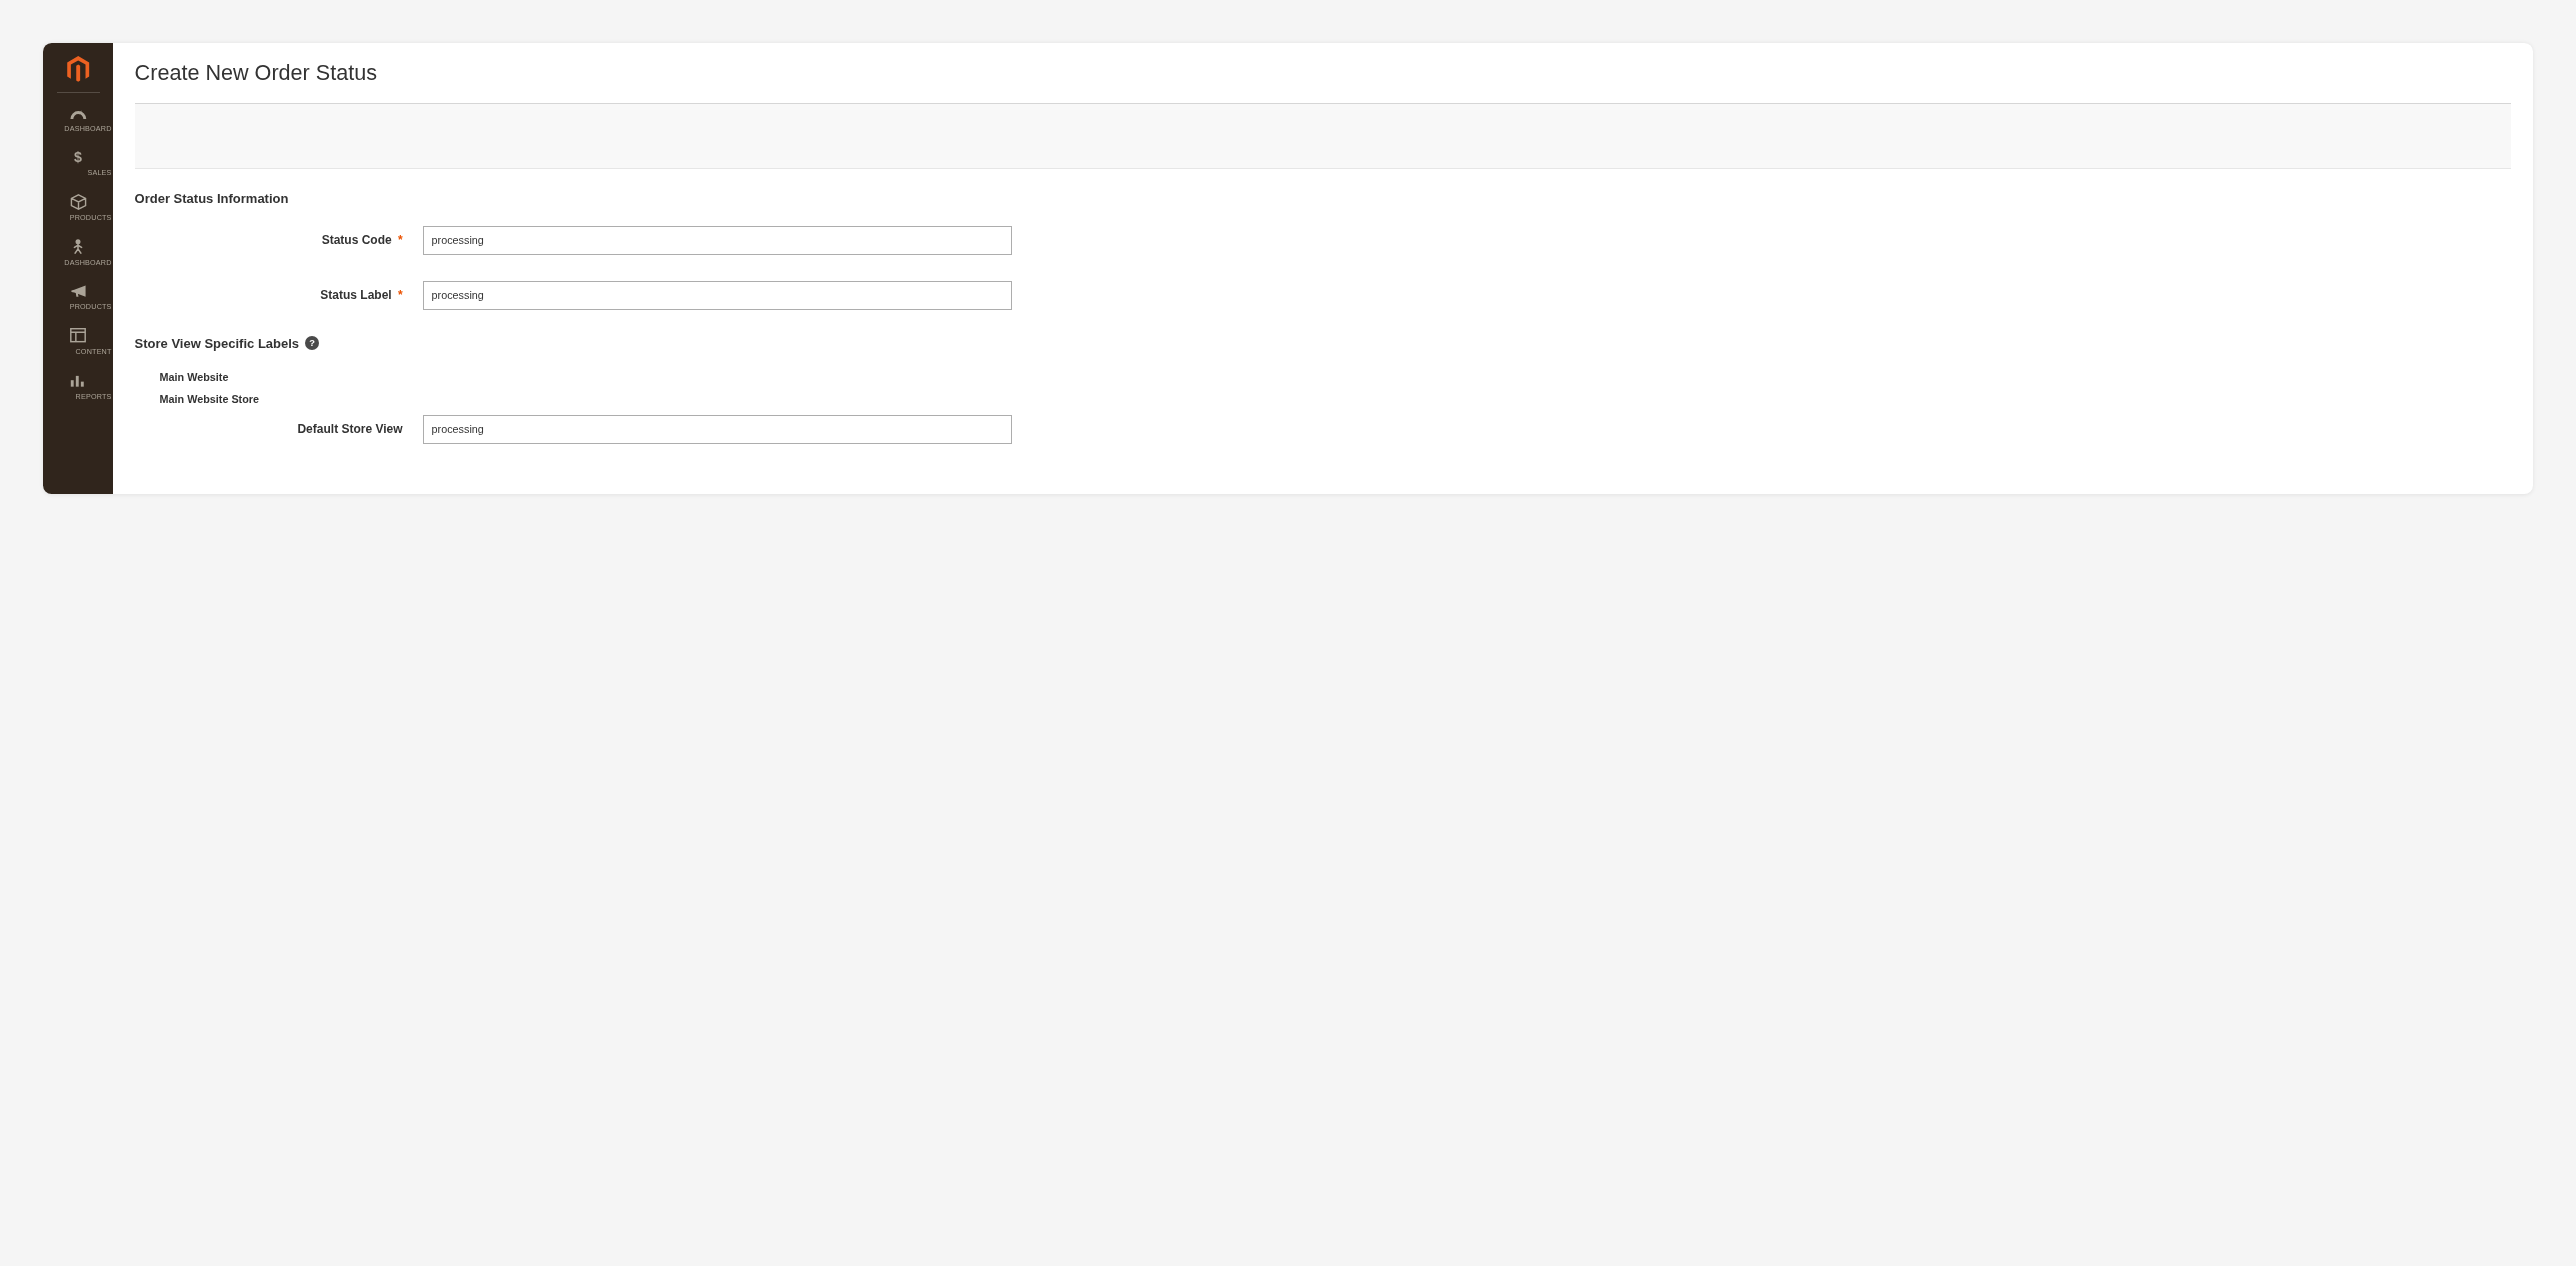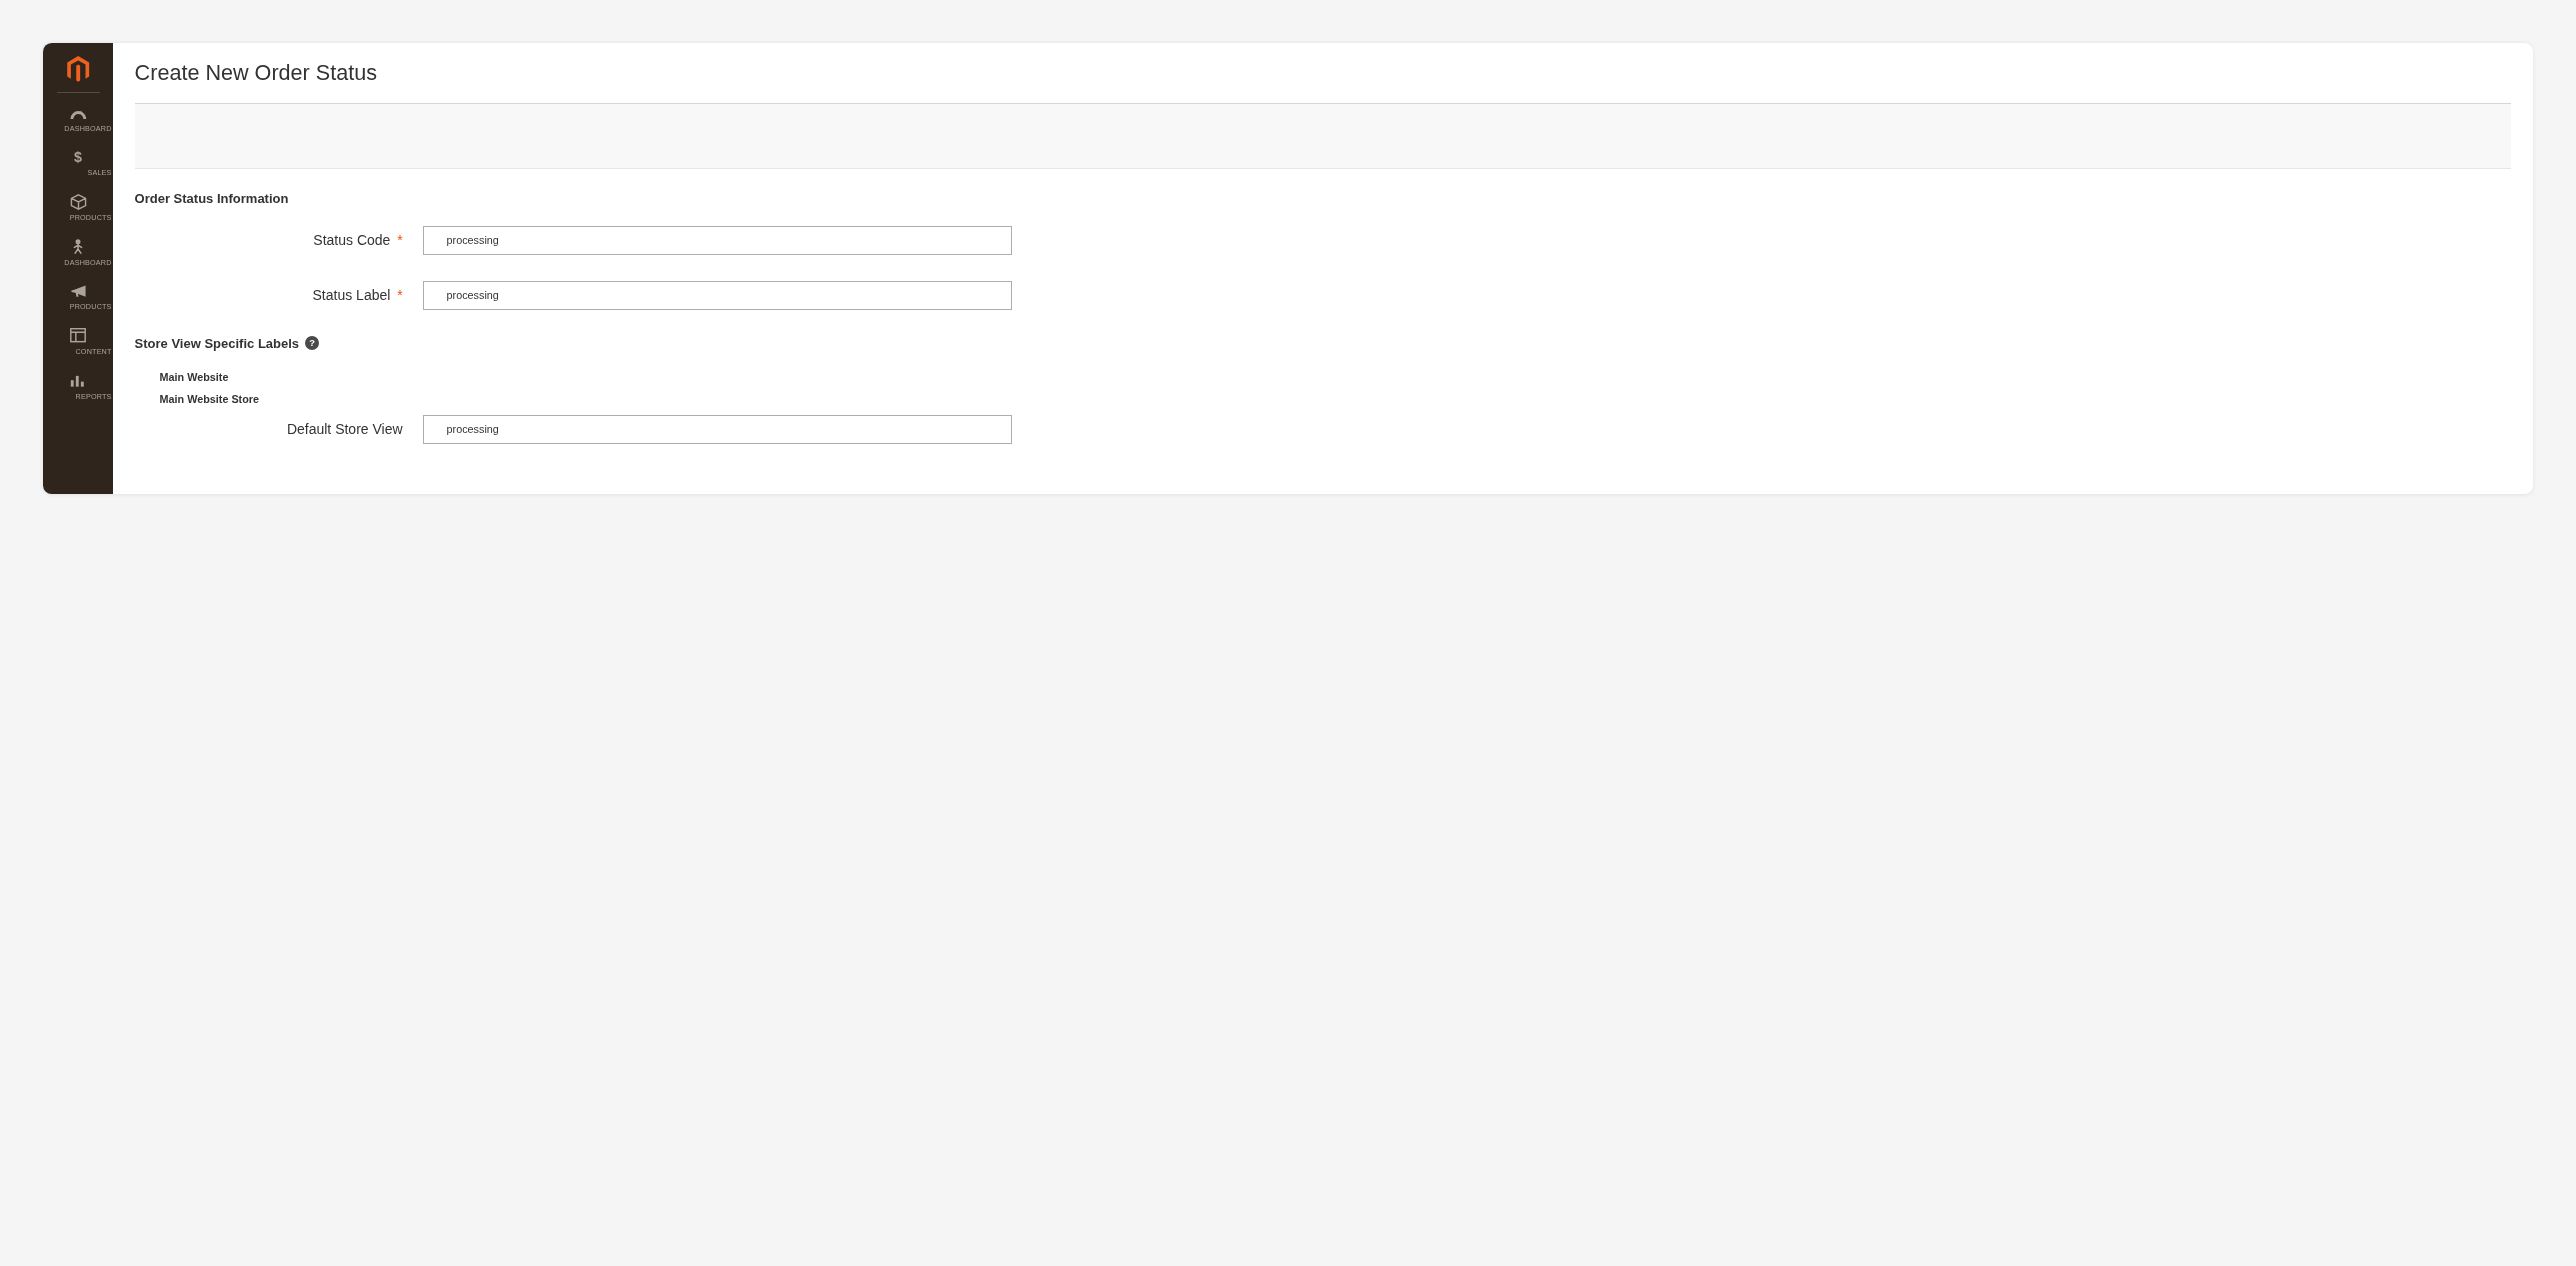--- a/index.html
+++ b/index.html
@@ -98,34 +98,34 @@
 .form-row {
   display: flex;
   align-items: center;
   margin-bottom: 26px;
 }
 .form-row.tight { margin-bottom: 14.4px; }
 .form-label {
   width: 288px;
   text-align: right;
   padding-right: 20px;
-  font-size: 14px;
-  font-weight: 400;
+  font-size: 12px;
+  font-weight: 700;
   color: #333;
 }
 .form-label .req {
   color: #eb5202;
   margin-left: 2.9px;
 }
 .form-input {
   flex: 1;
   max-width: 589px;
   height: 29px;
   border: 0.7px solid #adadad;
-  padding: 0 23px;
+  padding: 0 8px;
   font-size: 10.8px;
   color: #333;
   background: #fff;
 }
 .scope-label {
   font-size: 10.8px;
   font-weight: 600;
   color: #333;
   margin-bottom: 10px;
   padding-left: 25px;

